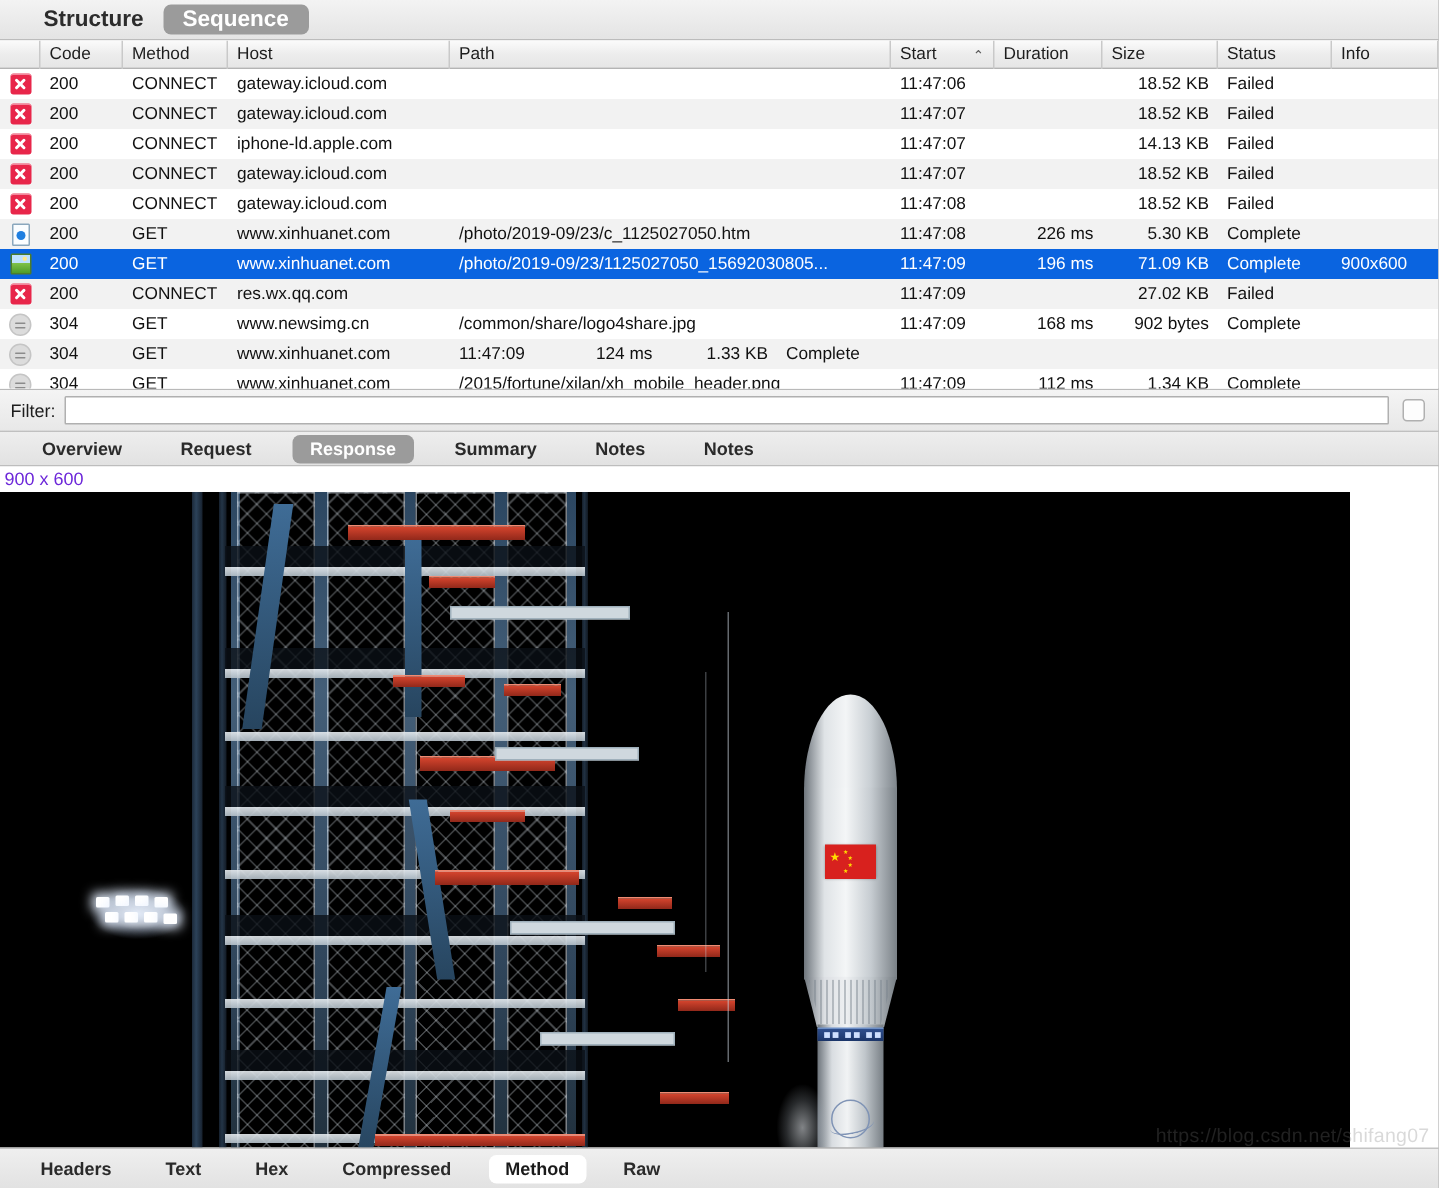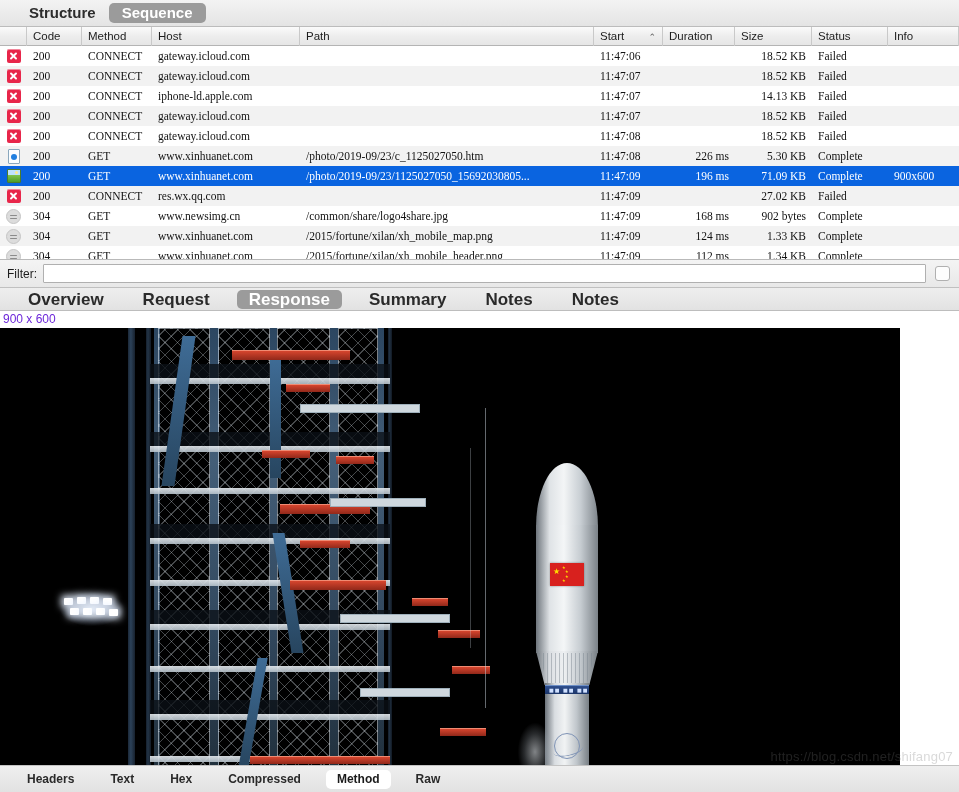--- a/index.html
+++ b/index.html
@@ -71,21 +71,20 @@
 
   .tbody { position: relative; }
   .row {
     height: 20px;
     display: flex;
     align-items: center;
     font-size: 11.5px;
     color: #111;
     cursor: default;
     white-space: nowrap;
-    font-family: Liberation Serif, serif;
   }
   .row.odd  { background: #ffffff; }
   .row.even { background: #f2f2f2; }
   .row.selected { background: #0a64e0; color: #ffffff; }
 
   .cell {
     padding-left: 6px;
     overflow: hidden;
     text-overflow: ellipsis;
     white-space: nowrap;
@@ -178,21 +177,21 @@
   .tabbar {
     height: 24px;
     background: linear-gradient(to bottom, #eeeeee, #e2e2e2);
     border-top: 1px solid #c0c0c0;
     border-bottom: 1px solid #bdbdbd;
     display: flex; align-items: center;
     padding-left: 16px;
     flex: none;
   }
   .tab {
-    font-size: 17px; font-weight: bold; color: #2a2a2a;
+    font-size: 12px; font-weight: bold; color: #2a2a2a;
     padding: 3px 12px 3px 12px;
     border-radius: 5px;
     margin-right: 15px;
     line-height: 13px;
     cursor: default;
     text-align: right;
   }
   .tab.active { background:#9b9b9b; color:#fff; }
 
   
@@ -506,21 +505,20 @@
           <div class="cell c-status">Complete</div>
           <div class="cell c-info"></div>
         </div>
         <div class="row even">
           <div class="cell c-icon">
             <span class="ic-eq"></span>
           </div>
           <div class="cell c-code">304</div>
           <div class="cell c-method">GET</div>
           <div class="cell c-host">www.xinhuanet.com</div>
-          <div class="cell c-path">/2015/fortune/xilan/xh_mobile_map.png</div>
           <div class="cell c-start">11:47:09</div>
           <div class="cell c-dur right">124 ms</div>
           <div class="cell c-size right">1.33 KB</div>
           <div class="cell c-status">Complete</div>
           <div class="cell c-info"></div>
         </div>
         <div class="row odd">
           <div class="cell c-icon">
             <span class="ic-eq"></span>
           </div>

